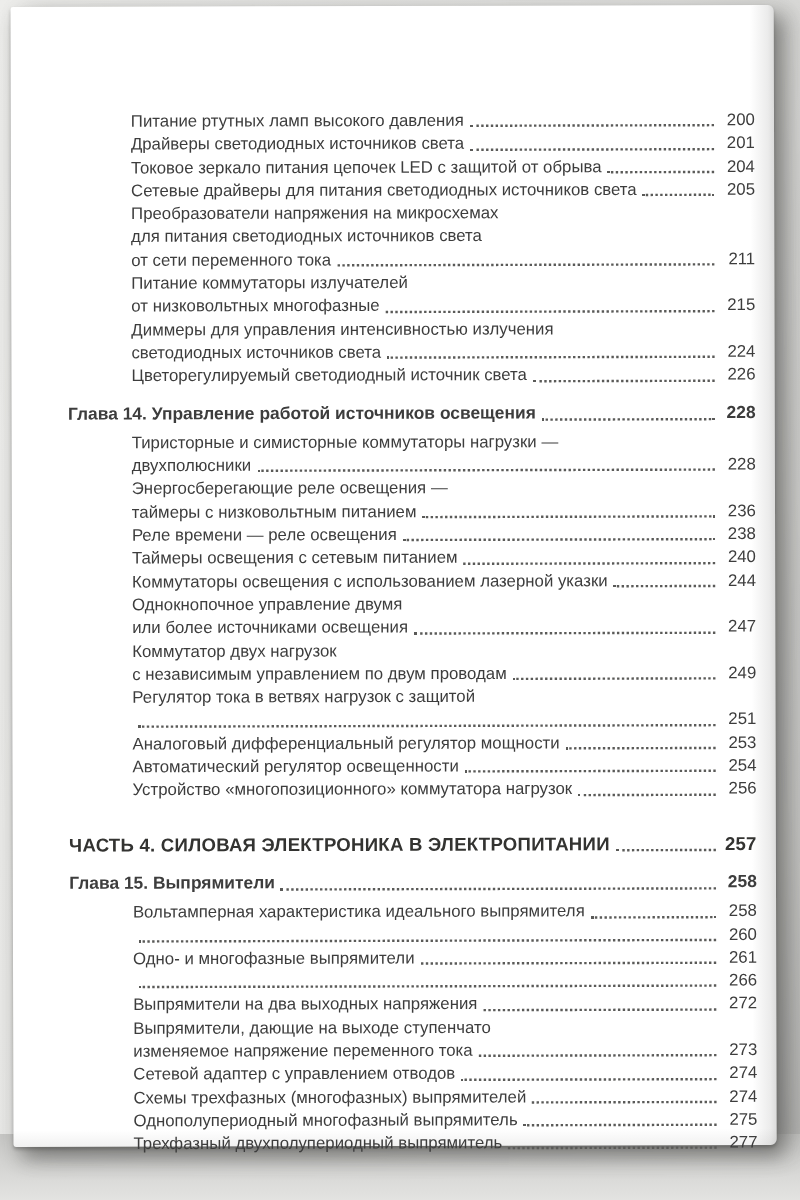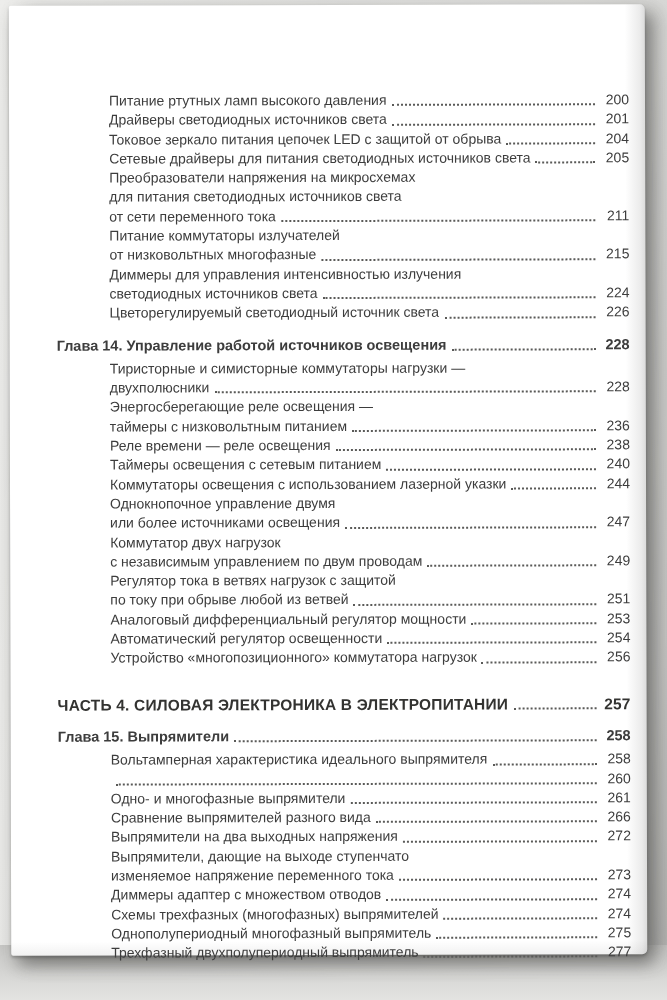--- a/index.html
+++ b/index.html
@@ -212,21 +212,20 @@
           <span class="txt">с независимым управлением по двум проводам</span>
           <span class="dots"></span>
           <span class="pg">249</span>
         </div>
       </div>
       <div class="entry item">
         <div class="line">
           <span class="txt">Регулятор тока в ветвях нагрузок с защитой</span>
         </div>
         <div class="line last">
-          <span class="txt">по току при обрыве любой из ветвей</span>
           <span class="dots"></span>
           <span class="pg">251</span>
         </div>
       </div>
       <div class="entry item">
         <div class="line last">
           <span class="txt">Аналоговый дифференциальный регулятор мощности</span>
           <span class="dots"></span>
           <span class="pg">253</span>
         </div>
@@ -274,21 +273,20 @@
       </div>
       <div class="entry item">
         <div class="line last">
           <span class="txt">Одно- и многофазные выпрямители</span>
           <span class="dots"></span>
           <span class="pg">261</span>
         </div>
       </div>
       <div class="entry item">
         <div class="line last">
-          <span class="txt">Сравнение выпрямителей разного вида</span>
           <span class="dots"></span>
           <span class="pg">266</span>
         </div>
       </div>
       <div class="entry item">
         <div class="line last">
           <span class="txt">Выпрямители на два выходных напряжения</span>
           <span class="dots"></span>
           <span class="pg">272</span>
         </div>
@@ -298,21 +296,21 @@
           <span class="txt">Выпрямители, дающие на выходе ступенчато</span>
         </div>
         <div class="line last">
           <span class="txt">изменяемое напряжение переменного тока</span>
           <span class="dots"></span>
           <span class="pg">273</span>
         </div>
       </div>
       <div class="entry item">
         <div class="line last">
-          <span class="txt">Диммеры адаптер с множеством отводов</span>
+          <span class="txt">Сетевой адаптер с управлением отводов</span>
           <span class="dots"></span>
           <span class="pg">274</span>
         </div>
       </div>
       <div class="entry item">
         <div class="line last">
           <span class="txt">Схемы трехфазных (многофазных) выпрямителей</span>
           <span class="dots"></span>
           <span class="pg">274</span>
         </div>

